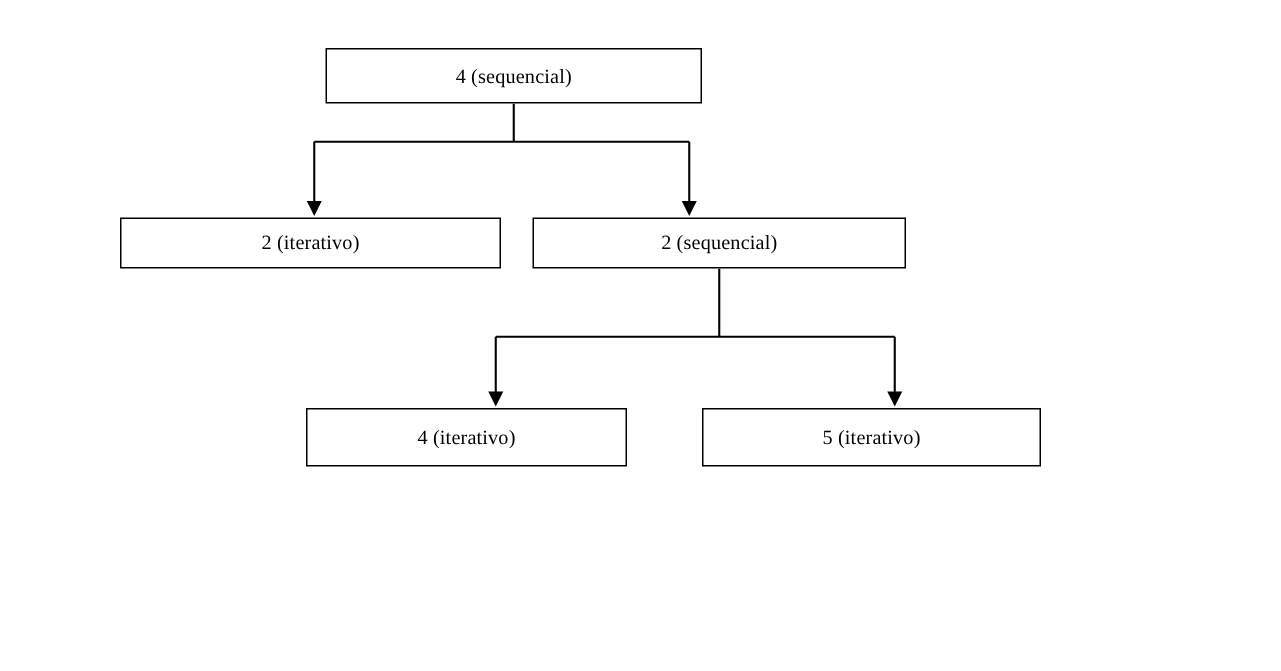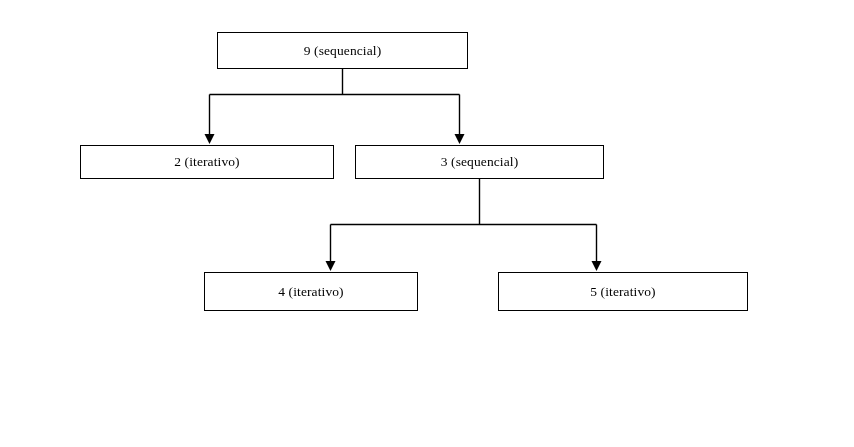--- a/index.html
+++ b/index.html
@@ -63,32 +63,32 @@
       <path d="M 479.5 179 L 479.5 224.5"></path>
       <path d="M 330.5 224.5 L 596.5 224.5"></path>
       <path d="M 330.5 224.5 L 330.5 262"></path>
       <path d="M 596.5 224.5 L 596.5 262"></path>
     </g>
     <polygon points="325.5,261 335.5,261 330.5,271" fill="#000000" stroke="none"></polygon>
     <polygon points="591.5,261 601.5,261 596.5,271" fill="#000000" stroke="none"></polygon>
   </svg>
 
   <div class="node" style="left:217px; top:32px; width:251px; height:37px;">
-    <span class="node-label">9 (sequencial)</span>
+    <span class="node-label">4 (sequencial)</span>
   </div>
 
   <div class="node" style="left:80px; top:145px; width:254px; height:34px;">
     <span class="node-label">2 (iterativo)</span>
   </div>
 
   <div class="node" style="left:355px; top:145px; width:249px; height:34px;">
-    <span class="node-label">3 (sequencial)</span>
+    <span class="node-label">2 (sequencial)</span>
   </div>
 
   <div class="node" style="left:204px; top:272px; width:214px; height:39px;">
     <span class="node-label">4 (iterativo)</span>
   </div>
 
-  <div class="node" style="left:498px; top:272px; width:250px; height:39px;align-items:center;">
+  <div class="node" style="left:468px; top:272px; width:226px; height:39px;align-items:center;">
     <span class="node-label">5 (iterativo)</span>
   </div>
 
 </div>
 
 </body></html>

